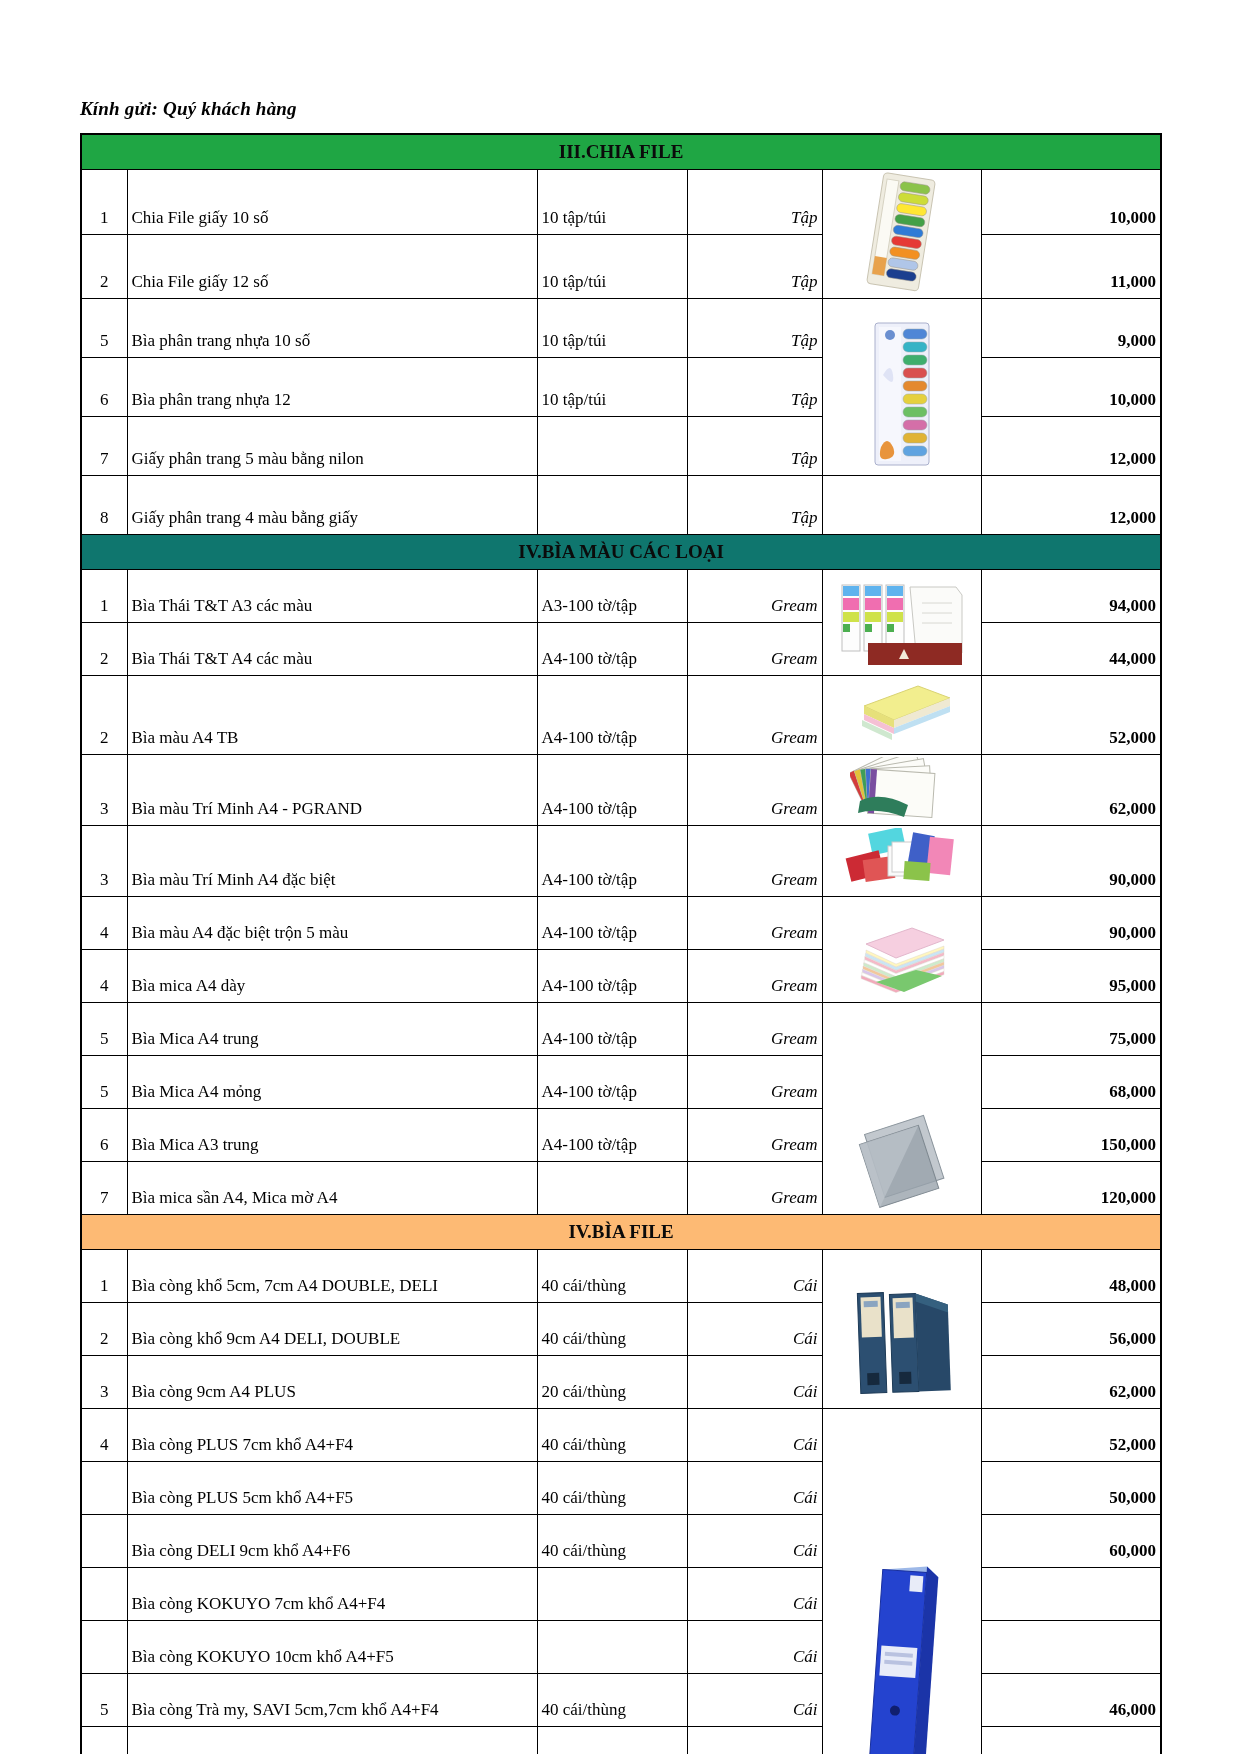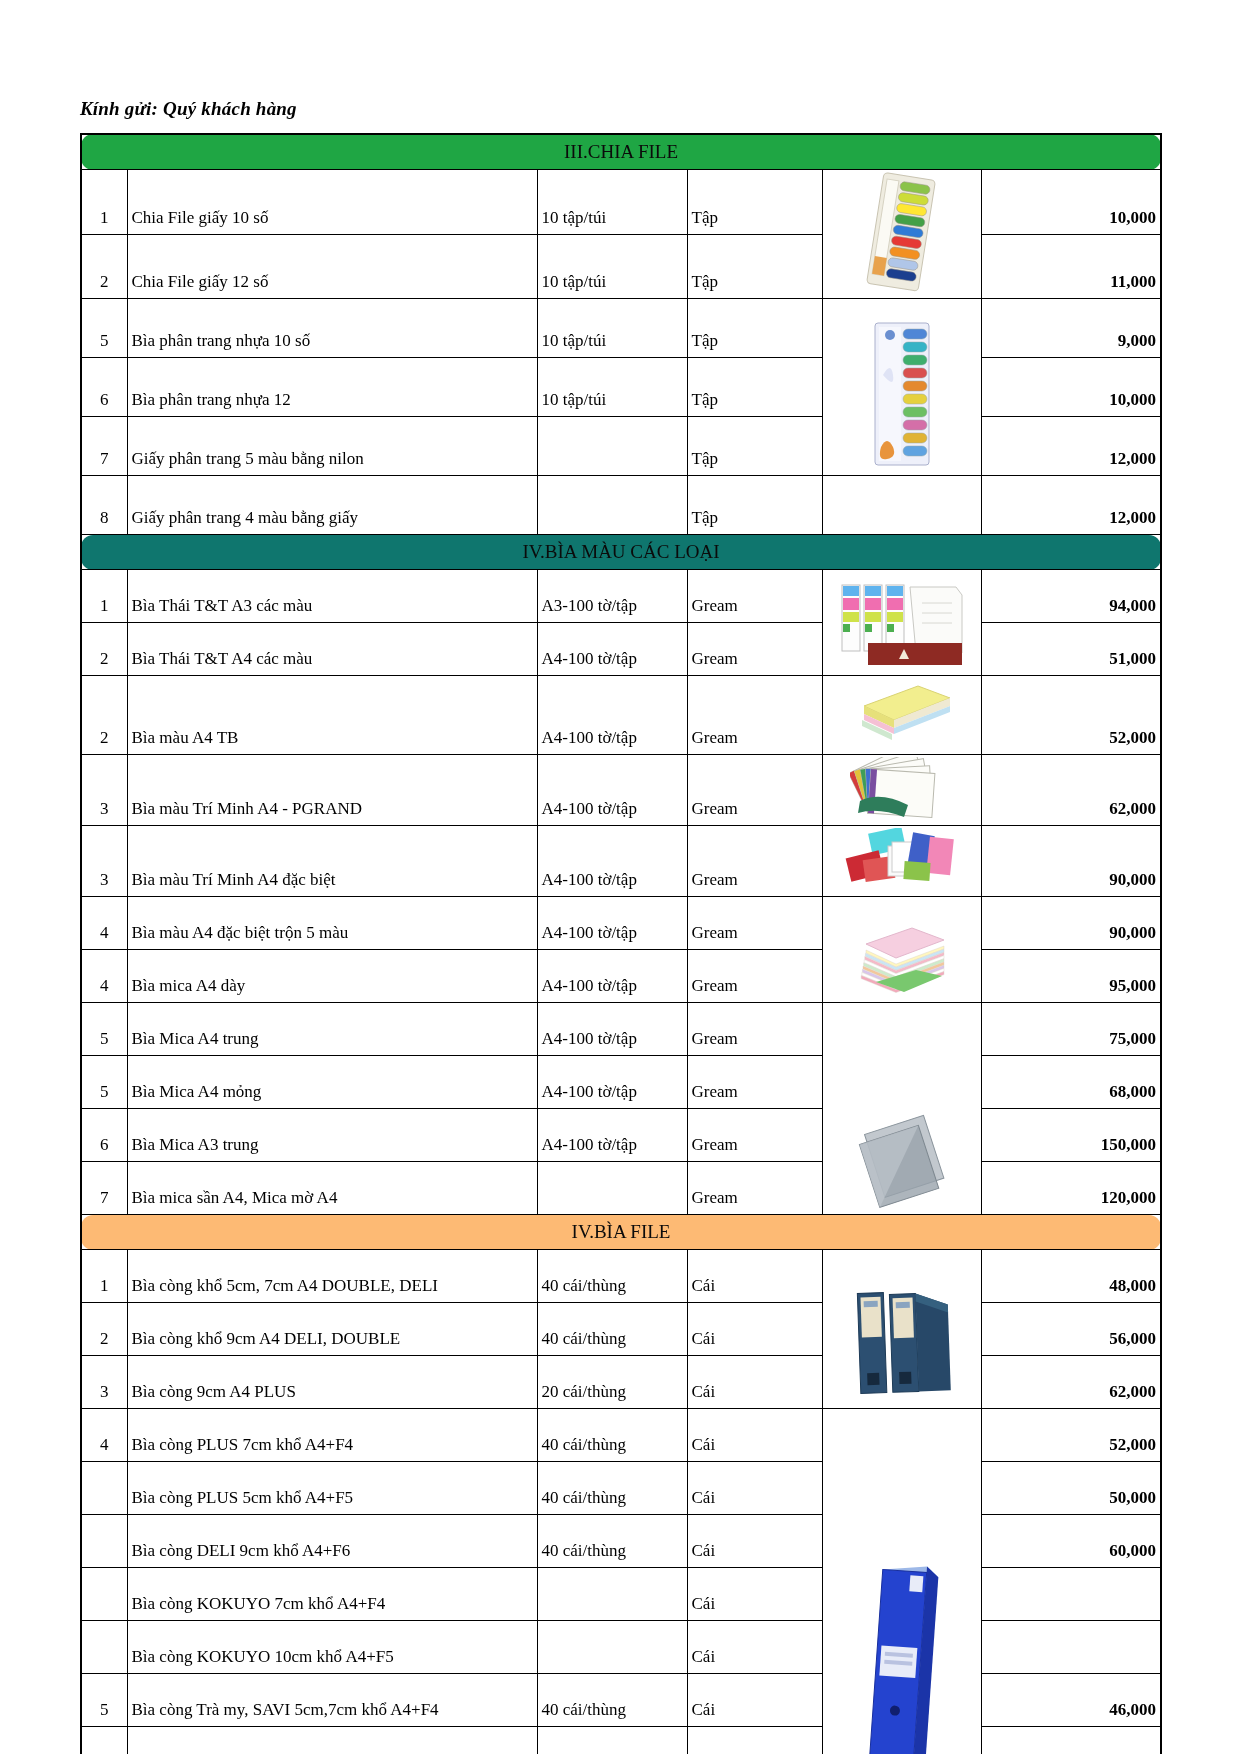--- a/index.html
+++ b/index.html
@@ -22,33 +22,32 @@
     font-size:17px;
   }
   table.price td{
     border:1px solid #000;
     vertical-align:bottom;
     padding:2px 4px 6px 4px;
     overflow:hidden;
     background:#fff;
   }
   td.band{
-    text-align:center;font-weight:normal;font-size:19px;
+    text-align:center;font-weight:bold;font-size:19px;
     vertical-align:middle;height:26px;padding:2px;
     border-top:2px solid #000;border-bottom:2px solid #000;
     color:#0b0b0b;
-    border-radius:12px;
   }
   .s0 td{height:50px;}
   .s1 td{height:44px;}
   .s2 td{height:44px;}
   td.cell-no{text-align:center;}
   td.cell-name{text-align:left;padding-left:5px;white-space:nowrap;}
   td.cell-pack{text-align:left;}
-  td.cell-unit{text-align:left;}
+  td.cell-unit{text-align:right;font-style:italic;}
   td.cell-img{vertical-align:middle;text-align:center;padding:2px;}
   td.cell-price{text-align:right;font-weight:bold;padding-right:8px;}
   .cell-img svg{display:inline-block;vertical-align:middle;}
 </style>
 </head>
 <body>
 
 <div class="page">
   <div class="greeting">Kính gửi: Quý khách hàng</div>
 
@@ -173,21 +172,21 @@
       <rect x="30" y="62" width="94" height="22" fill="#8e2a23"></rect>
       <path d="M66 68 l5 10 h-10 z" fill="#f3e9d8"></path>
     </svg></td>
           <td class="cell-price">94,000</td>
         </tr>
         <tr class="s1">
           <td class="cell-no">2</td>
           <td class="cell-name">Bìa Thái T&amp;T A4 các màu</td>
           <td class="cell-pack">A4-100 tờ/tập</td>
           <td class="cell-unit">Gream</td>
-          <td class="cell-price">51,000</td>
+          <td class="cell-price">44,000</td>
         </tr>
         <tr class="s1">
           <td class="cell-no">2</td>
           <td class="cell-name">Bìa màu A4 TB</td>
           <td class="cell-pack">A4-100 tờ/tập</td>
           <td class="cell-unit">Gream</td>
           <td class="cell-img" rowspan="1"><svg width="112" height="70" viewBox="0 0 112 70">
       <polygon points="18,28 72,8 104,20 48,42" fill="#f2ee8e" stroke="#d9d372"></polygon>
       <polygon points="18,28 48,42 48,50 18,36" fill="#e6e07a"></polygon>
       <polygon points="48,42 104,20 104,28 48,50" fill="#efe9d2"></polygon>

